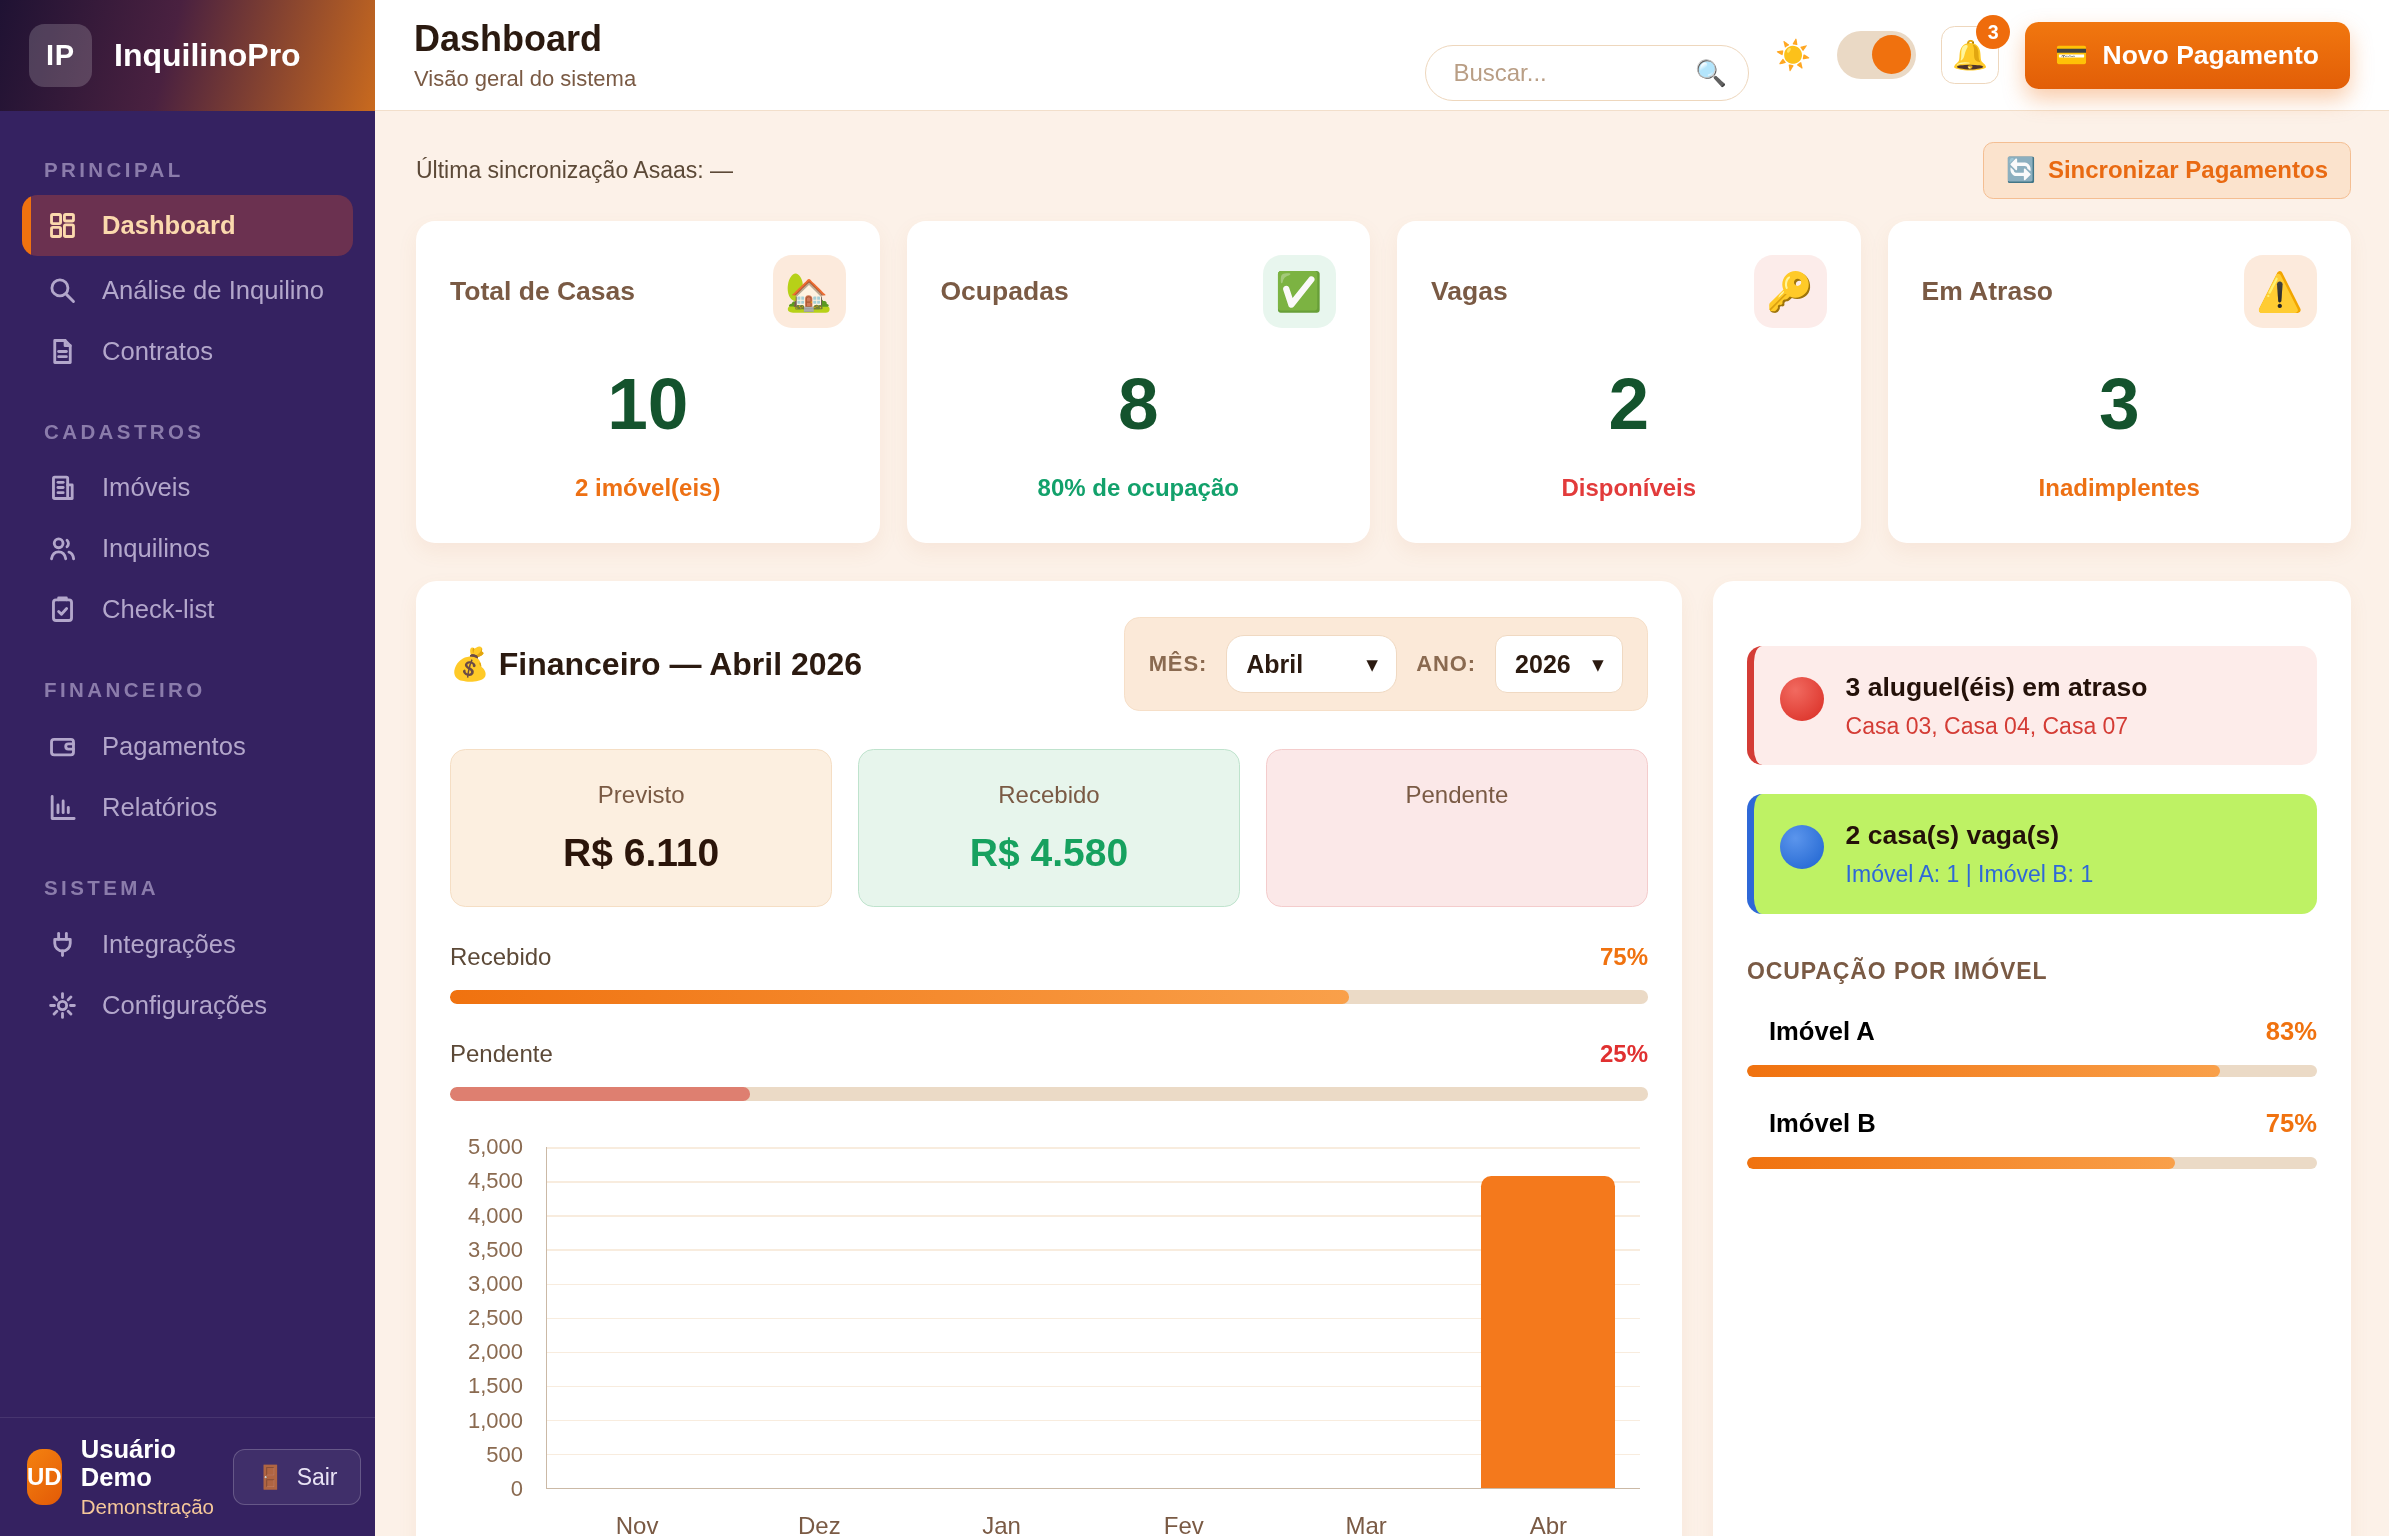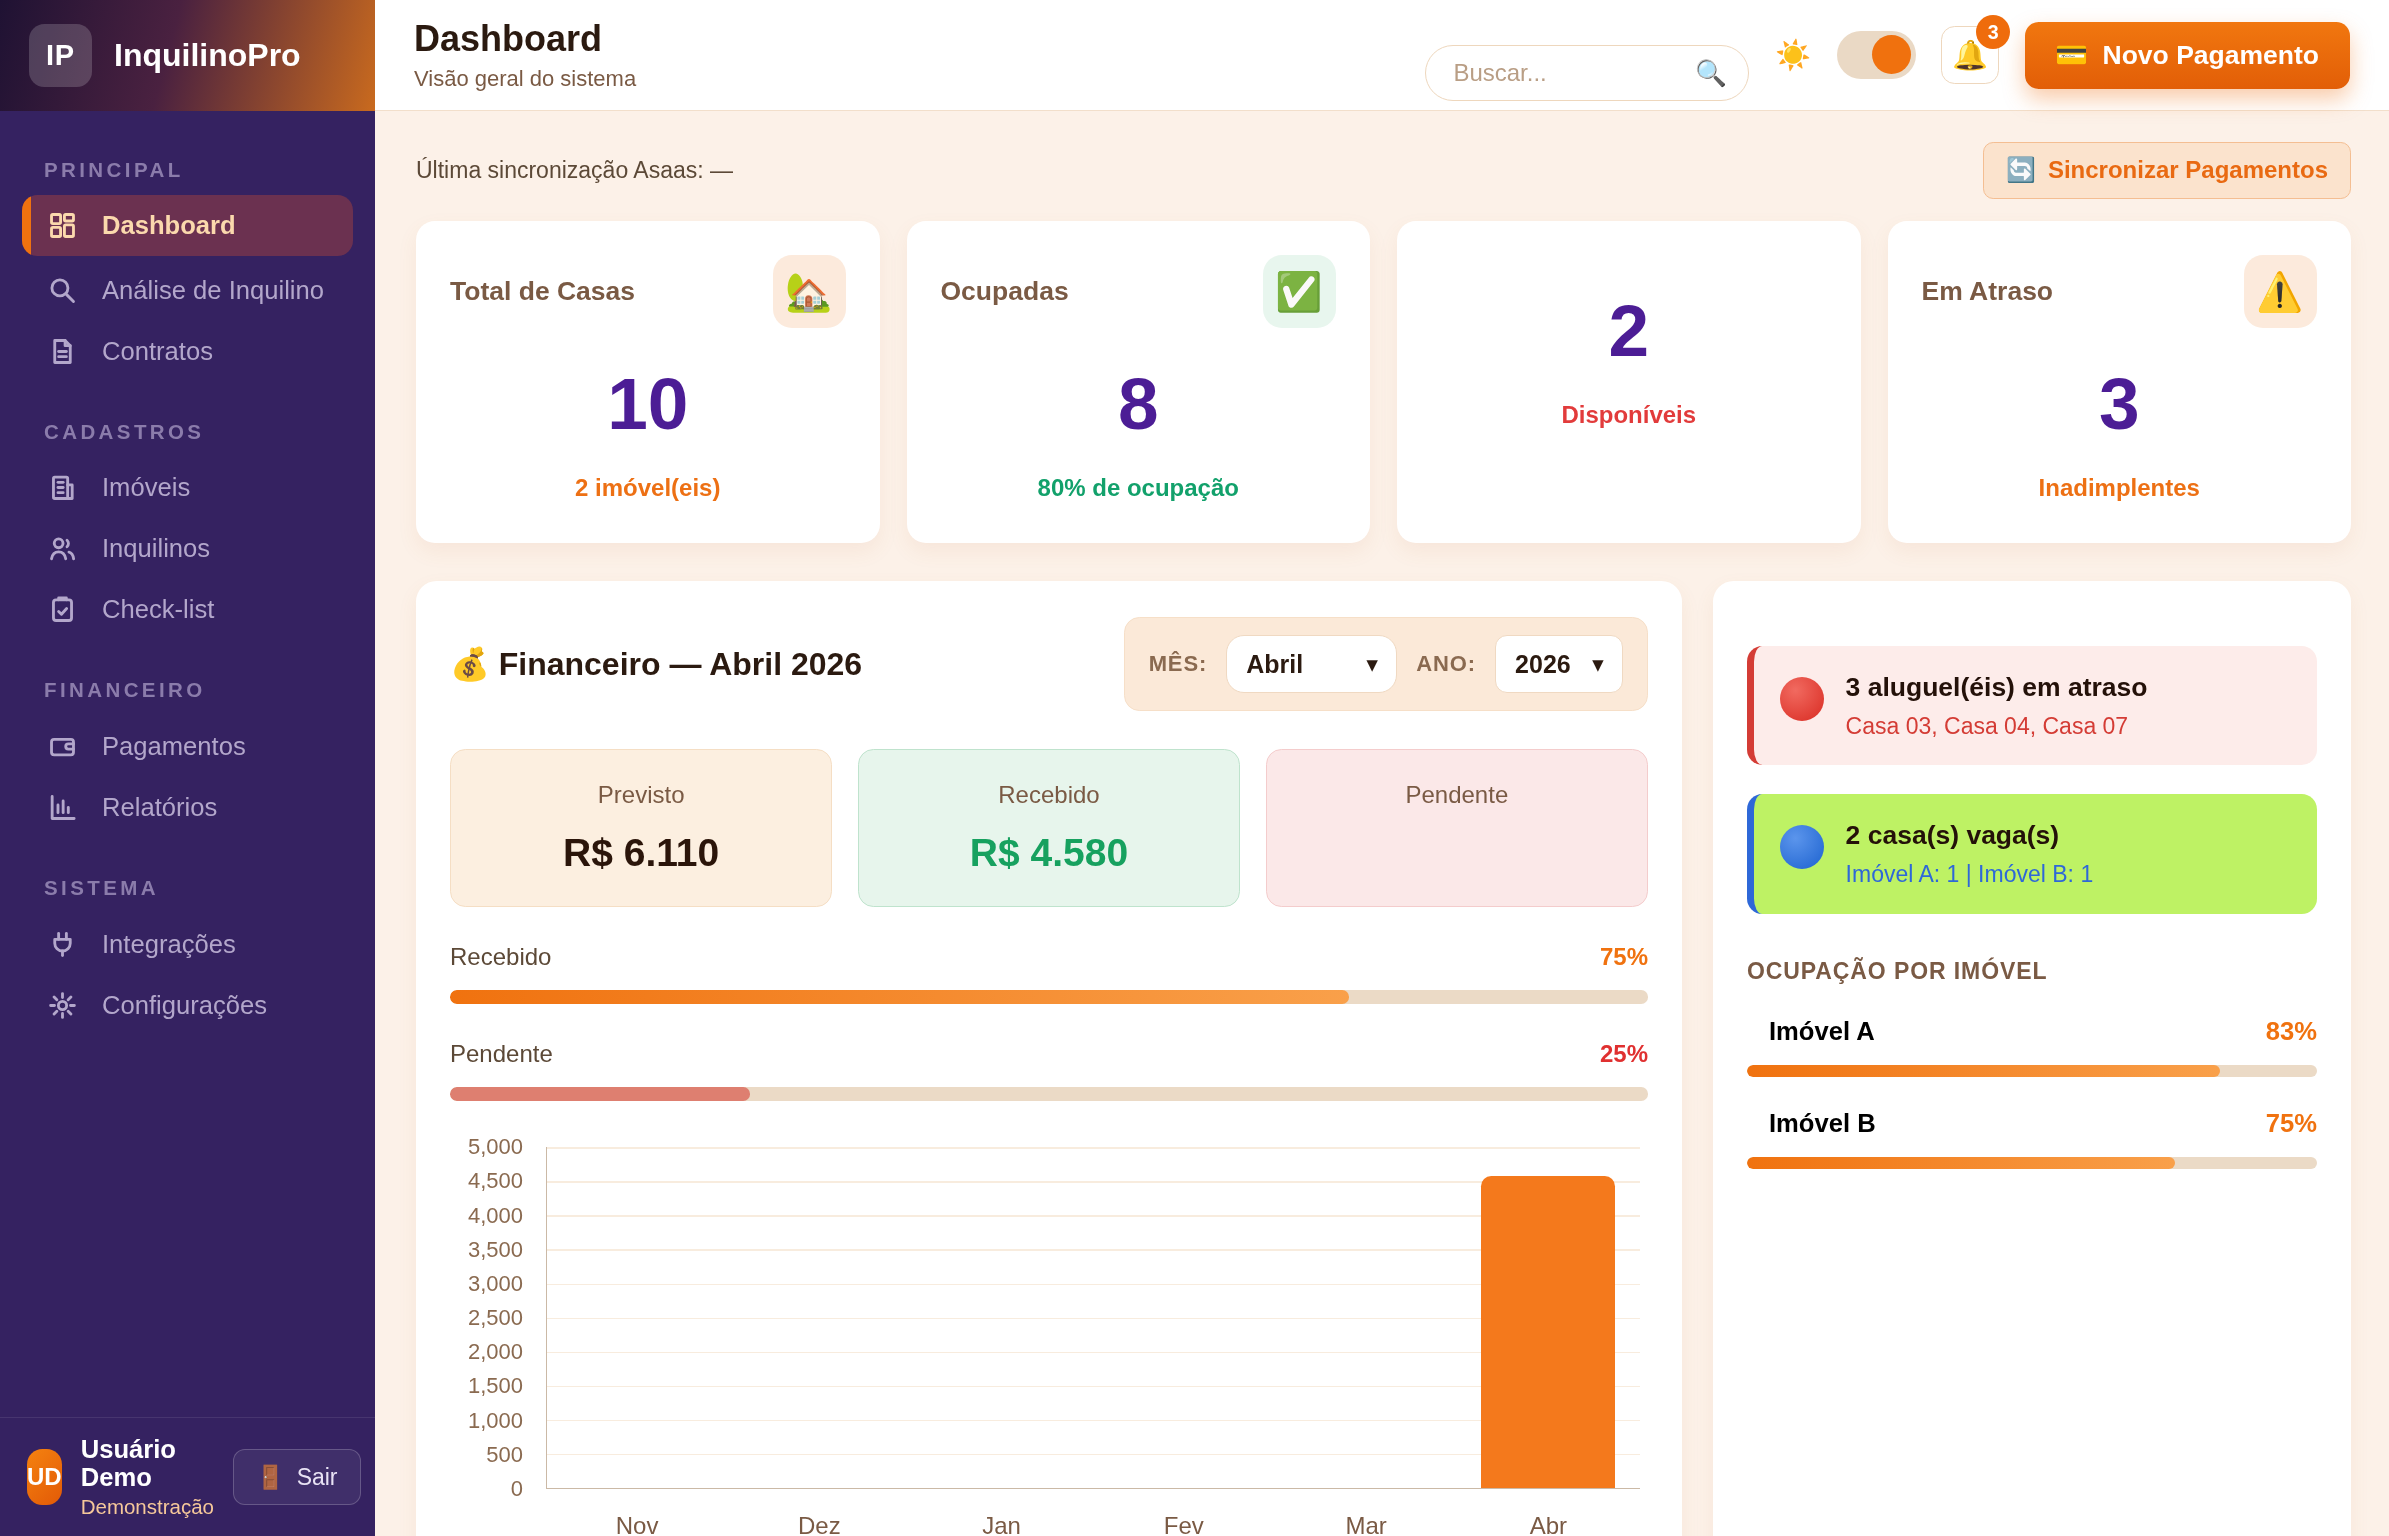--- a/index.html
+++ b/index.html
@@ -65,21 +65,21 @@
 
   .sync-row{display:flex;align-items:center;justify-content:space-between;margin:13.7px 0 22px;}
   .sync-text{font-size:23px;color:#5C4937;}
   .sync-btn{background:#FBE3CD;border:1.7px solid #F4BE92;border-radius:10.2px;color:#E96A12;font-size:24px;font-weight:700;padding:13.7px 22px;display:flex;align-items:center;gap:12px;cursor:pointer;font-family:"Liberation Sans",sans-serif;}
 
   .stats-grid{display:grid;grid-template-columns:repeat(4,1fr);gap:27px;margin-bottom:38px;}
   .stat-card{background:var(--card);border-radius:19px;padding:34px 34px 41px;box-shadow:0 8.5px 20.5px rgba(190,120,60,.08);}
   .stat-head{display:flex;align-items:center;justify-content:space-between;}
   .stat-label{font-size:26.5px;font-weight:700;color:var(--brown);}
   .stat-iconbox{width:73px;height:73px;border-radius:19px;display:flex;align-items:center;justify-content:center;font-size:38px;}
-  .stat-value{font-size:73px;font-weight:800;color:#4c1d95;text-align:center;margin-top:34px;}
+  .stat-value{font-size:73px;font-weight:800;color:#14532d;text-align:center;margin-top:34px;}
   .stat-sub{font-size:24px;font-weight:700;text-align:center;margin-top:29px;}
   .sub-orange{color:#ED7014;} .sub-green{color:var(--green);} .sub-red{color:#E23B3B;}
 
   .mid-grid{display:grid;grid-template-columns:1fr 638px;gap:31px;}
   .panel{background:var(--card);border-radius:20.5px;box-shadow:0 8.5px 20.5px rgba(190,120,60,.08);padding:36px 34px;min-height:877px;}
 
   .fin-head{display:flex;align-items:center;justify-content:space-between;}
   .fin-title{font-size:32px;font-weight:800;color:#2B1A10;}
   .filter-box{background:#FBE9D8;border:1.7px solid #F6DFC8;border-radius:15.4px;padding:17px 24px;display:flex;align-items:center;gap:19px;}
   .filter-label{font-size:22px;font-weight:800;color:#8A6A50;letter-spacing:0.9px;}
@@ -326,20 +326,24 @@
         </div>
         <div class="stat-card">
           <div class="stat-head">
             <span class="stat-label">Ocupadas</span>
             <span class="stat-iconbox" style="background:#E8F6EE">✅</span>
           </div>
           <div class="stat-value">8</div>
           <div class="stat-sub sub-green">80% de ocupação</div>
         </div>
         <div class="stat-card">
+          <div class="stat-head">
+            <span class="stat-label">Vagas</span>
+            <span class="stat-iconbox" style="background:#FCECEA">🔑</span>
+          </div>
           <div class="stat-value">2</div>
           <div class="stat-sub sub-red">Disponíveis</div>
         </div>
         <div class="stat-card">
           <div class="stat-head">
             <span class="stat-label">Em Atraso</span>
             <span class="stat-iconbox" style="background:#FCEADC">⚠️</span>
           </div>
           <div class="stat-value">3</div>
           <div class="stat-sub sub-orange">Inadimplentes</div>

